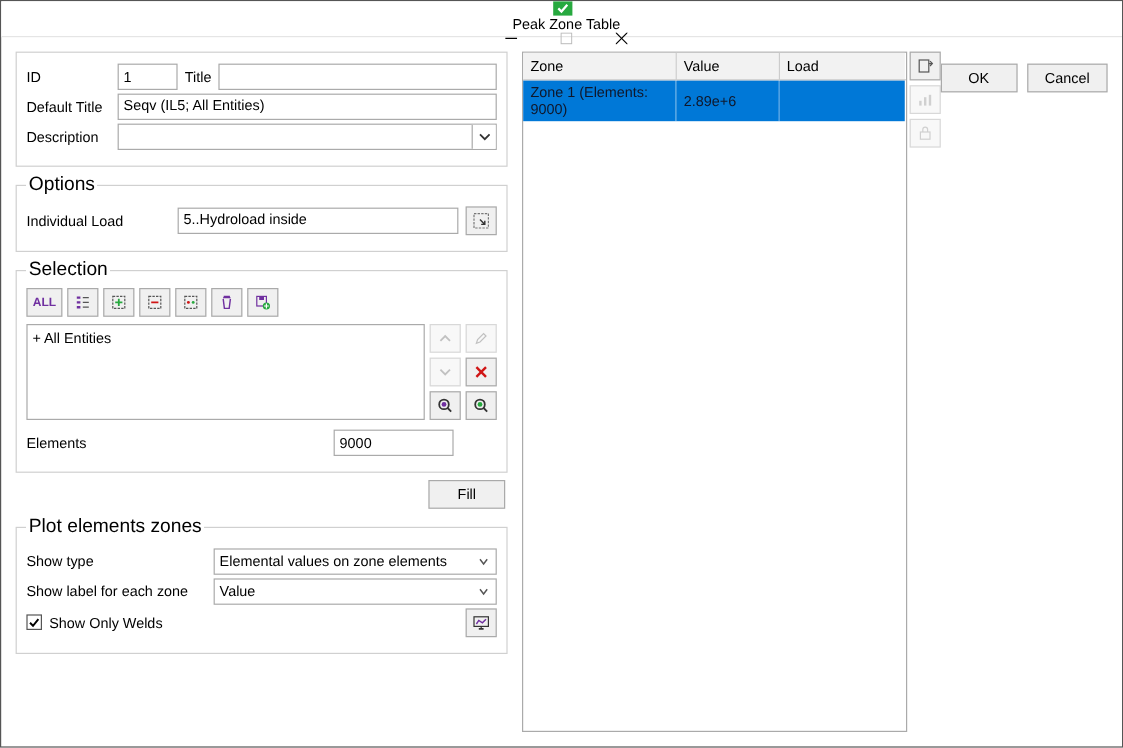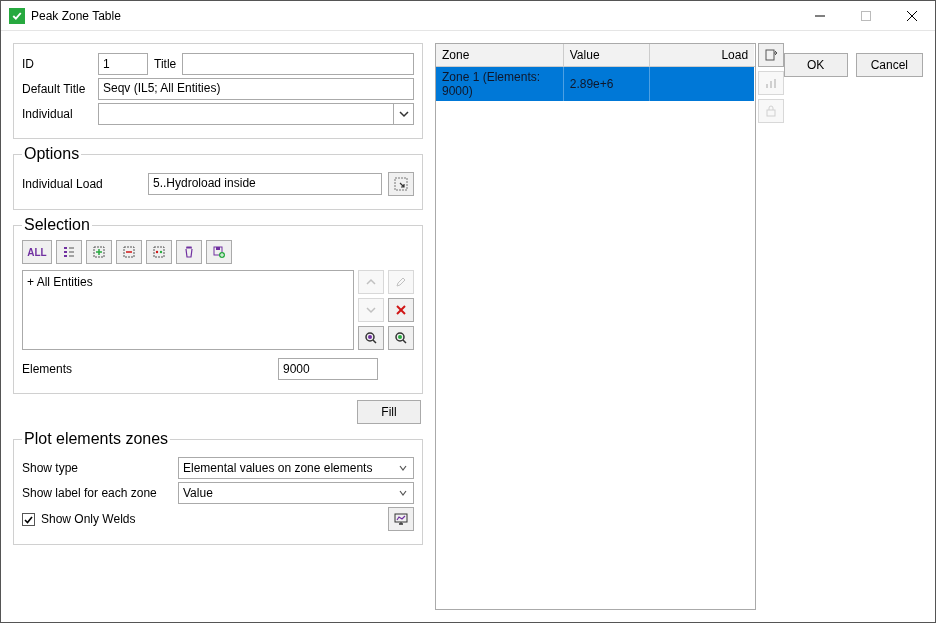--- a/index.html
+++ b/index.html
@@ -31,20 +31,21 @@
     flex-direction: column;
   }
   
   .titlebar {
     height: 30px;
     display: flex;
     align-items: center;
     padding: 0 0 0 8px;
     background: #fff;
     border-bottom: 1px solid #e5e5e5;
+    flex-direction: column;
   }
   .titlebar .app-icon {
     width: 16px; height: 16px;
     background: #27a93f;
     display: flex; align-items: center; justify-content: center;
     margin-right: 6px;
   }
   .titlebar .app-icon svg { width:12px; height:12px; }
   .titlebar .title { flex:1; font-size:12px; }
   .titlebar .win-controls { display:flex; height:100%; }
@@ -146,21 +147,21 @@
   }
   .push-btn {
     height: 24px;
     min-width: 64px;
     border:1px solid var(--border);
     background: var(--btn-bg);
     padding: 0 14px;
     font-family:inherit; font-size:12px;
     cursor:pointer;
   }
-  .checkbox-row { display:flex; align-items:flex-end; gap:6px; }
+  .checkbox-row { display:flex; align-items:flex-start; gap:6px; }
   .checkbox {
     width:13px; height:13px; border:1px solid #555; display:flex; align-items:center; justify-content:center; background:#fff;
   }
   .checkbox svg { width:11px; height:11px; }
 
   
   .zone-table-wrap {
     flex:1;
     border:1px solid var(--border);
     display:flex; flex-direction:column;
@@ -174,21 +175,21 @@
   }
   .zone-table th {
     text-align:left;
     font-weight:normal;
     background: var(--header-bg);
     border-right:1px solid var(--border-light);
     border-bottom:1px solid var(--border-light);
     padding: 4px 6px;
     height: 22px;
   }
-  .zone-table th:last-child { border-right:none;text-align:right; }
+  .zone-table th:last-child { border-right:none; }
   .zone-table td {
     padding: 3px 6px;
     border-right:1px solid rgba(255,255,255,0.3);
     height:20px;
   }
   .zone-table tr.selected td {
     background: var(--select-blue);
     color: #0f172a;
   }
   .right-btn-col {
@@ -240,21 +241,21 @@
           <label class="fld">ID</label>
           <input type="text" style="width: 50px;" value="1">
           <label>Title</label>
           <input type="text" style="flex: 1 1 0%;" value="">
         </div>
         <div class="row">
           <label class="fld">Default Title</label>
           <div class="text-field readonly" style="flex:1">Seqv (IL5; All Entities)</div>
         </div>
         <div class="row">
-          <label class="fld">Individual</label>
+          <label class="fld">Description</label>
           <div class="dropdown" style="flex:1">
             <span></span>
             <span class="dd-arrow">
               <svg width="12" height="12" viewBox="0 0 12 12">
                   <polyline points="2,4 6,8 10,4" fill="none" stroke="#333" stroke-width="1.5"></polyline>
                 </svg>
             </span>
           </div>
         </div>
       </fieldset>

